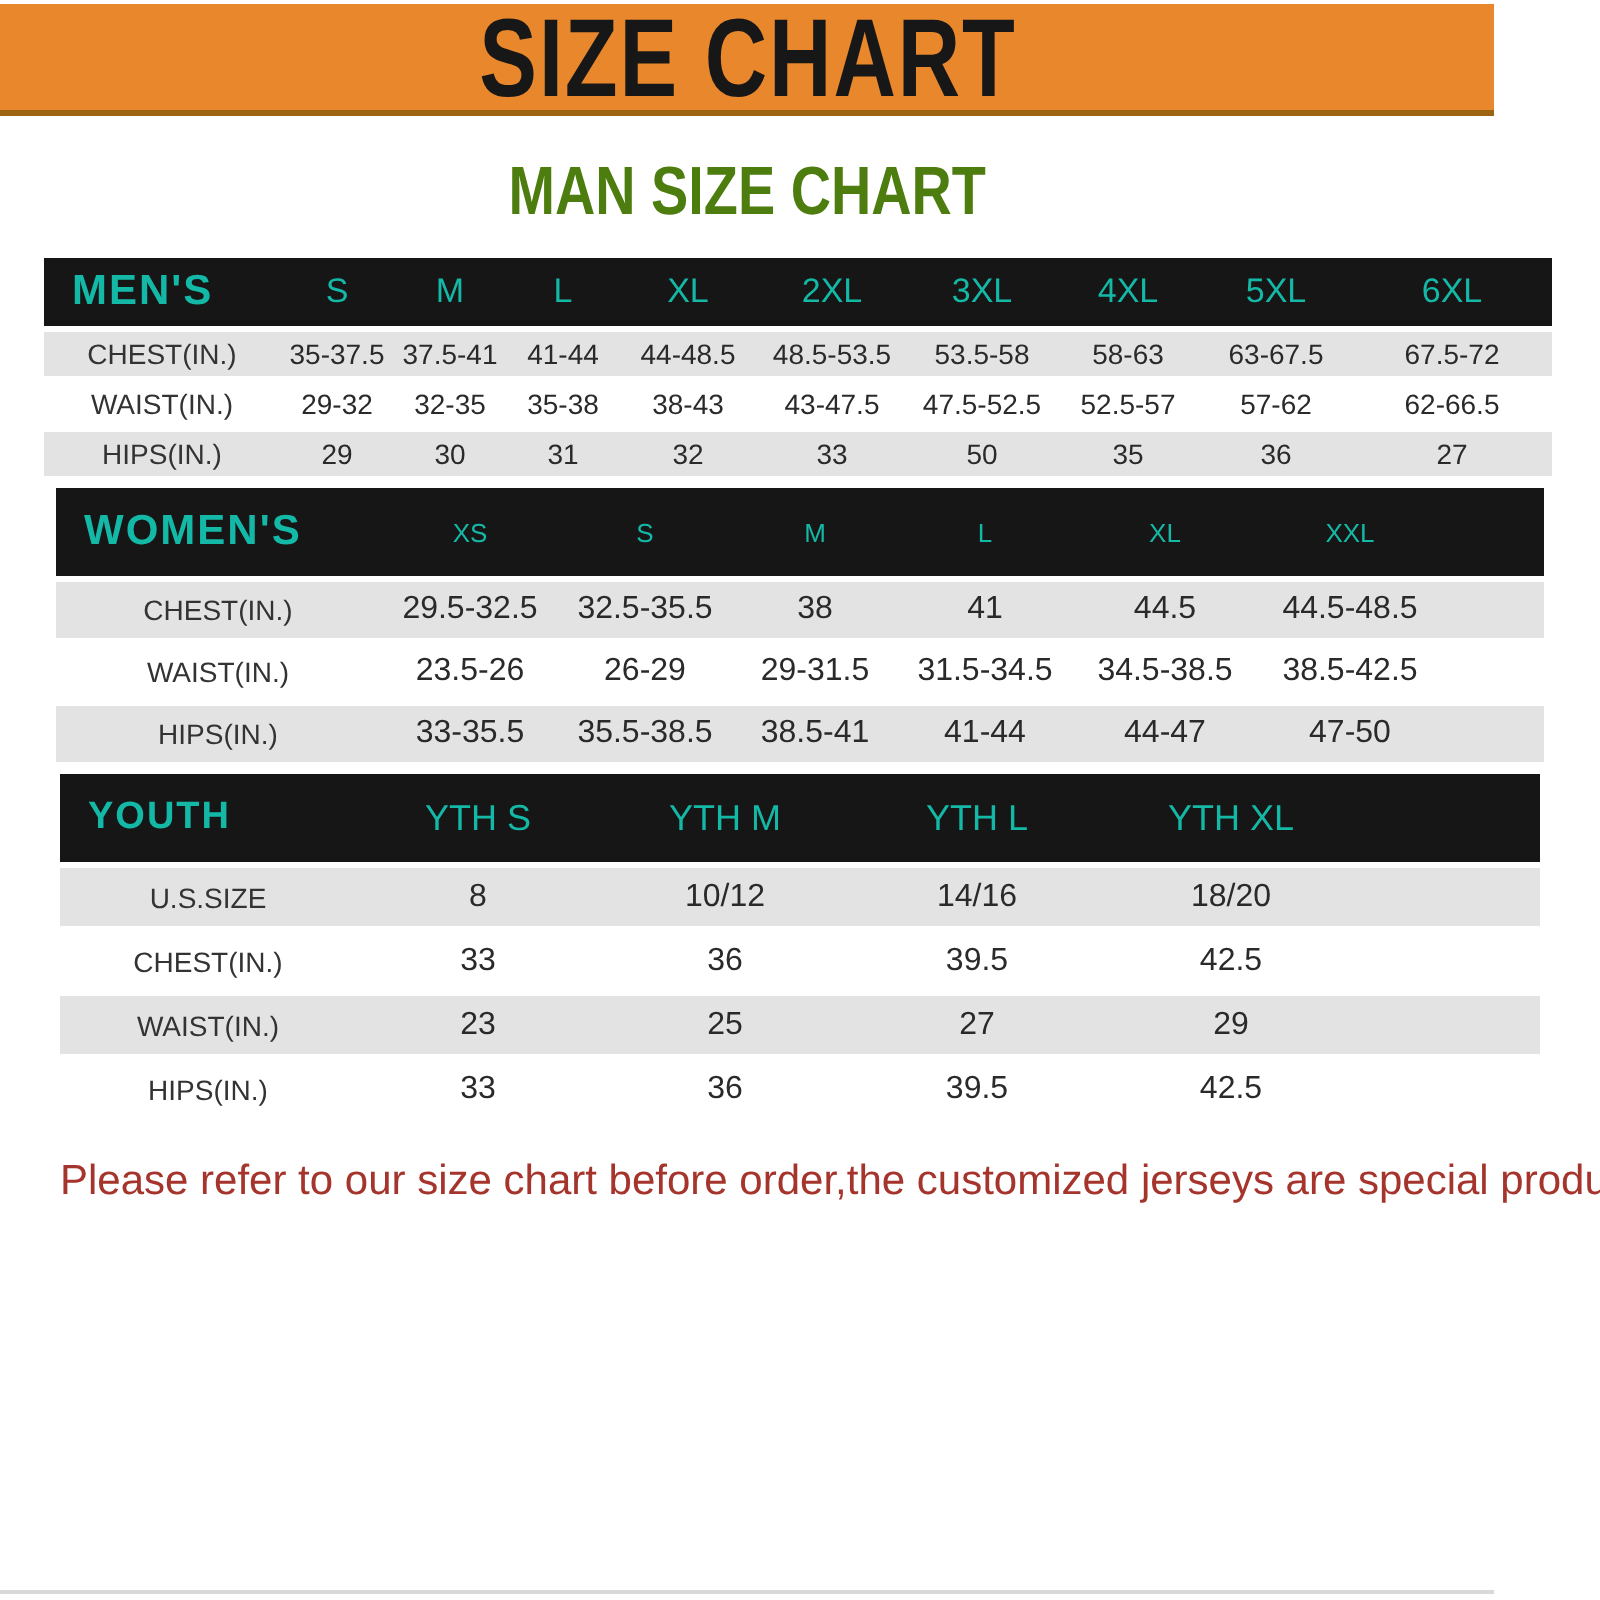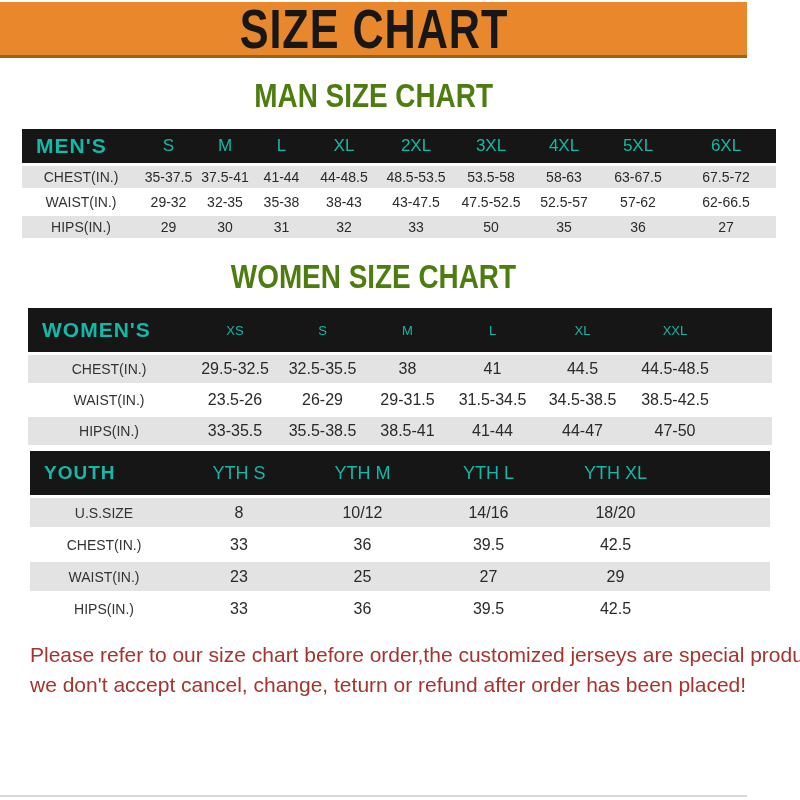--- a/index.html
+++ b/index.html
@@ -144,23 +144,20 @@
             <td>50</td>
             <td>35</td>
             <td>36</td>
             <td>27</td>
           </tr>
         </tbody>
       </table>
   </section>
 
   <section class="sec-women">
-    <h2 class="section-heading">
-      <span>WOMEN SIZE CHART</span>
-    </h2>
     <table class="size-table table-women">
         <colgroup>
           <col>
           <col>
           <col>
           <col>
           <col>
           <col>
           <col>
           <col>
@@ -264,17 +261,16 @@
             <td>39.5</td>
             <td>42.5</td>
             <td></td>
           </tr>
         </tbody>
       </table>
   </section>
 
   <footer class="notice">
     <p>Please refer to our size chart before order,the customized jerseys are special products,</p>
-    <p>we don't accept cancel, change, teturn or refund after order has been placed!</p>
   </footer>
 
   <div class="bottom-line"></div>
 </div>
 
 </body></html>

